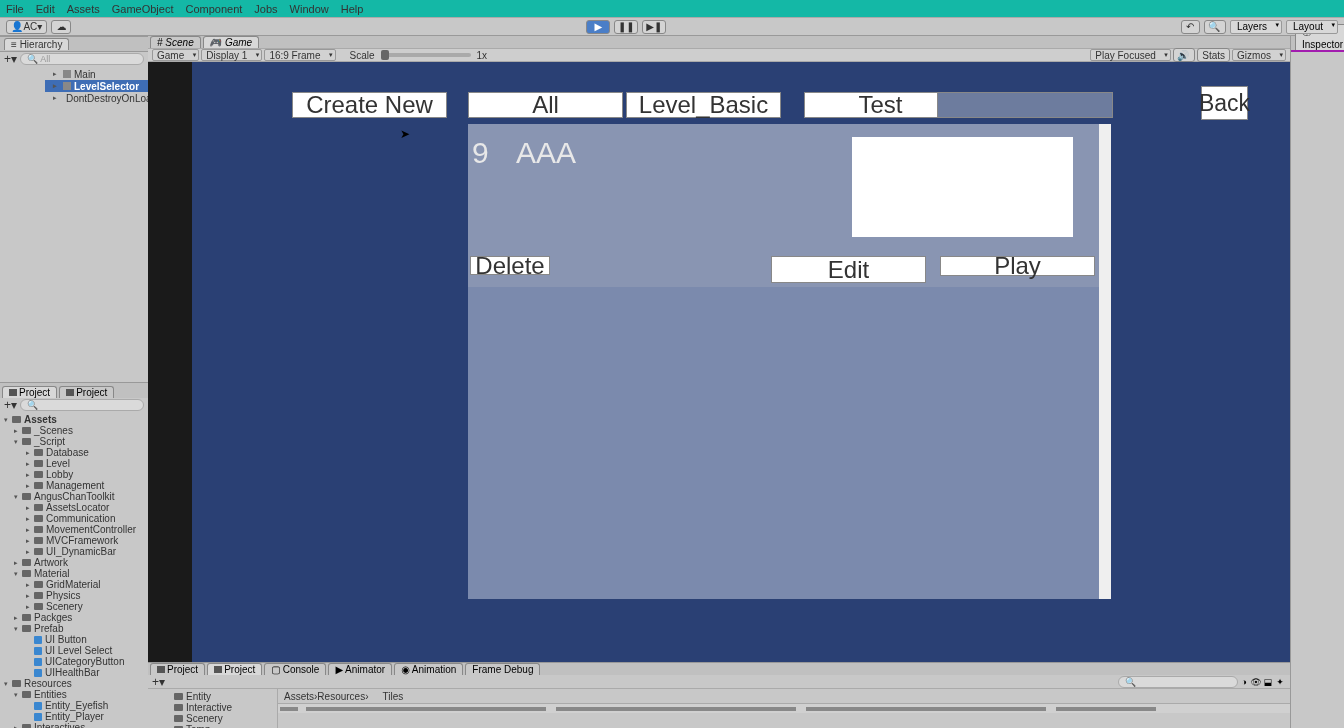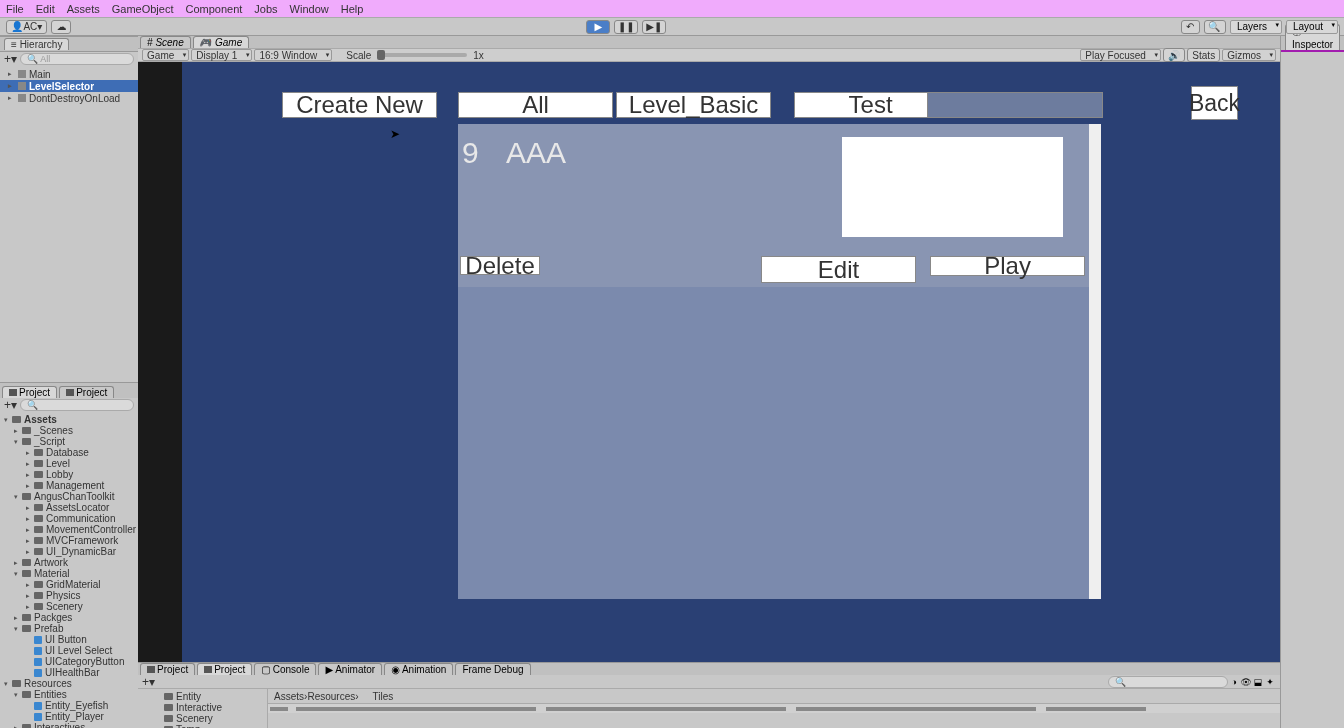--- a/index.html
+++ b/index.html
@@ -1,19 +1,19 @@
 <!DOCTYPE html>
 <html><head>
 <meta charset="utf-8">
 <style>
 * { margin: 0; padding: 0; box-sizing: border-box; font-family: Arial, sans-serif; }
 body { background: #c8c8c8; width: 1344px; height: 728px; overflow: hidden; font-size: 11px; }
 
 
-.menubar { height: 18px; background: #f0abfc; display: flex; align-items: center; padding: 0 6px; border-bottom: 1px solid #aaa; }
+.menubar { height: 18px; background: #14b8a6; display: flex; align-items: center; padding: 0 6px; border-bottom: 1px solid #aaa; }
 .menubar span { margin-right: 12px; color: #333; cursor: default; }
 
 
 .top-toolbar { height: 18px; background: #c8c8c8; display: flex; align-items: center; justify-content: space-between; padding: 0 6px; border-bottom: 1px solid #999; }
 .tb-left, .tb-center, .tb-right { display: flex; align-items: center; gap: 4px; }
 .tb-btn { background: #d4d4d4; border: 1px solid #888; border-radius: 3px; padding: 0 4px; height: 14px; display: flex; align-items: center; font-size: 10px; color: #333; }
 .tb-center .play-btn { width: 24px; height: 14px; display:flex; align-items:center; justify-content:center; }
 .dropdown-btn { background: #d8d8d8; border: 1px solid #999; border-radius: 2px; padding: 0 14px 0 6px; height: 14px; font-size: 10px; position: relative; }
 .dropdown-btn::after { content: "▾"; position: absolute; right: 2px; font-size: 7px; }
 
@@ -129,21 +129,21 @@
 <div class="layout">
 
   <div class="left-col">
     <div class="panel-header">
       <span class="tab-active">≡ <span>Hierarchy</span></span>
     </div>
     <div class="search-row">
       <span class="plus">+▾</span>
       <div class="srch">🔍 <span>All</span></div>
     </div>
-    <div class="hierarchy-body" style="height:260px;">
+    <div class="hierarchy-body" style="height:260px;padding-left:45px;">
       <div class="h-row">
           <span class="cube-icon"></span>
           <span>Main</span>
         </div>
       <div class="h-row sel">
           <span class="cube-icon"></span>
           <span>LevelSelector</span>
         </div>
       <div class="h-row">
           <span class="cube-icon"></span>
@@ -318,21 +318,21 @@
 
   <div class="center-col">
     <div class="view-tabs">
       <div class="view-tab"># <span>Scene</span></div>
       <div class="view-tab active">🎮 <span>Game</span></div>
     </div>
     <div class="view-toolbar">
       <div class="vt-left">
         <div class="vt-dd">Game</div>
         <div class="vt-dd">Display 1</div>
-        <div class="vt-dd">16:9 Window</div>
+        <div class="vt-dd">16:9 Frame</div>
         <span style="margin-left:12px">Scale</span>
         <div class="scale-slider"></div>
         <span>1x</span>
       </div>
       <div class="vt-right">
         <div class="vt-dd">Play Focused</div>
         <div class="tb-btn">🔊</div>
         <div class="tb-btn">Stats</div>
         <div class="vt-dd">Gizmos</div>
       </div>

